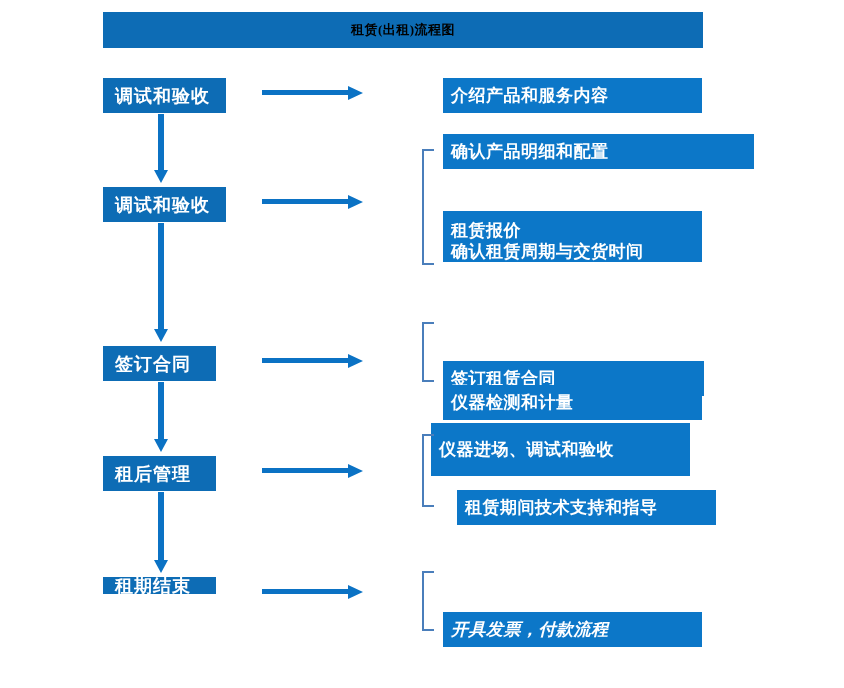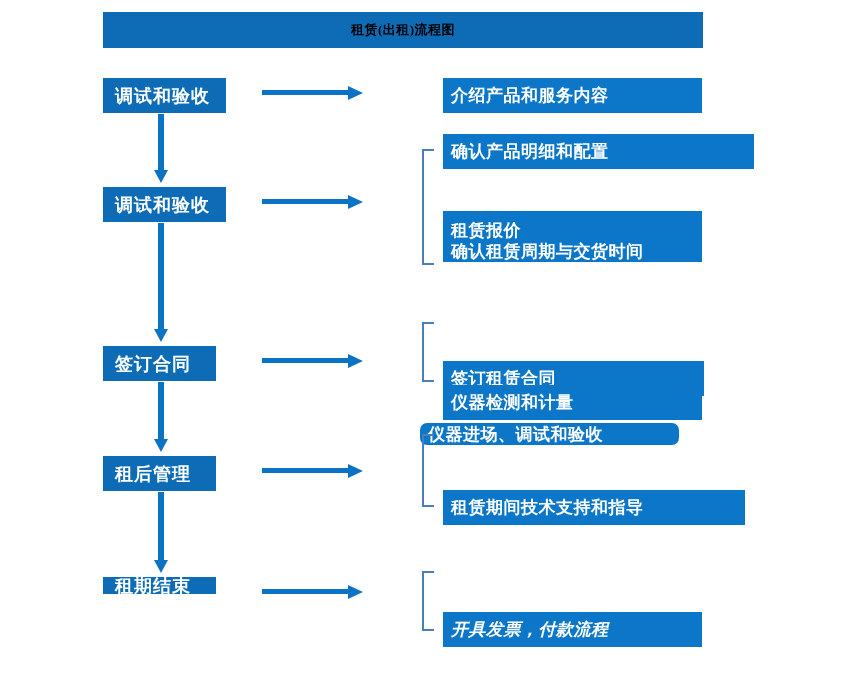--- a/index.html
+++ b/index.html
@@ -79,22 +79,22 @@
   <div class="stage-box" style="left:103px;top:346px;width:113px;height:35px;">签订合同</div>
   <div class="stage-box" style="left:103px;top:456px;width:113px;height:35px;">租后管理</div>
   <div class="stage-box" style="left:103px;top:577px;width:113px;height:17px;">租期结束</div>
 
   <div class="detail-box" style="left:443px;top:78px;width:259px;height:35px;">介绍产品和服务内容</div>
   <div class="detail-box" style="left:443px;top:134px;width:311px;height:35px;">确认产品明细和配置</div>
   <div class="detail-box" style="left:443px;top:187px;width:259px;height:39px;margin-top:24px;">租赁报价</div>
   <div class="detail-box" style="left:443px;top:240px;width:259px;height:22px;">确认租赁周期与交货时间</div>
   <div class="detail-box" style="left:443px;top:313px;width:261px;height:35px;margin-top:48px;">签订租赁合同</div>
   <div class="detail-box" style="left:443px;top:361px;width:259px;height:35px;margin-top:24px;">仪器检测和计量</div>
-  <div class="detail-box" style="left:420px;top:423px;width:259px;height:22px;border-radius:7px;">仪器进场、调试和验收</div>
-  <div class="detail-box" style="left:443px;top:490px;width:302px;height:35px;">租赁期间技术支持和指导</div>
+  <div class="detail-box" style="left:431px;top:423px;width:259px;height:53px;">仪器进场、调试和验收</div>
+  <div class="detail-box" style="left:457px;top:490px;width:259px;height:35px;">租赁期间技术支持和指导</div>
   <div class="detail-box" style="left:443px;top:612px;width:259px;height:35px;font-style:italic;">开具发票，付款流程</div>
 
   <div class="arrow-right" style="left:262px;top:85px;">
     <svg width="102" height="16" viewBox="0 0 102 16">
       <rect x="0" y="5" width="88" height="5" fill="#0b72c4"></rect>
       <polygon points="86,1 101,8 86,15" fill="#0b72c4"></polygon>
     </svg>
   </div>
   <div class="arrow-right" style="left:262px;top:194px;">
     <svg width="102" height="16" viewBox="0 0 102 16">

